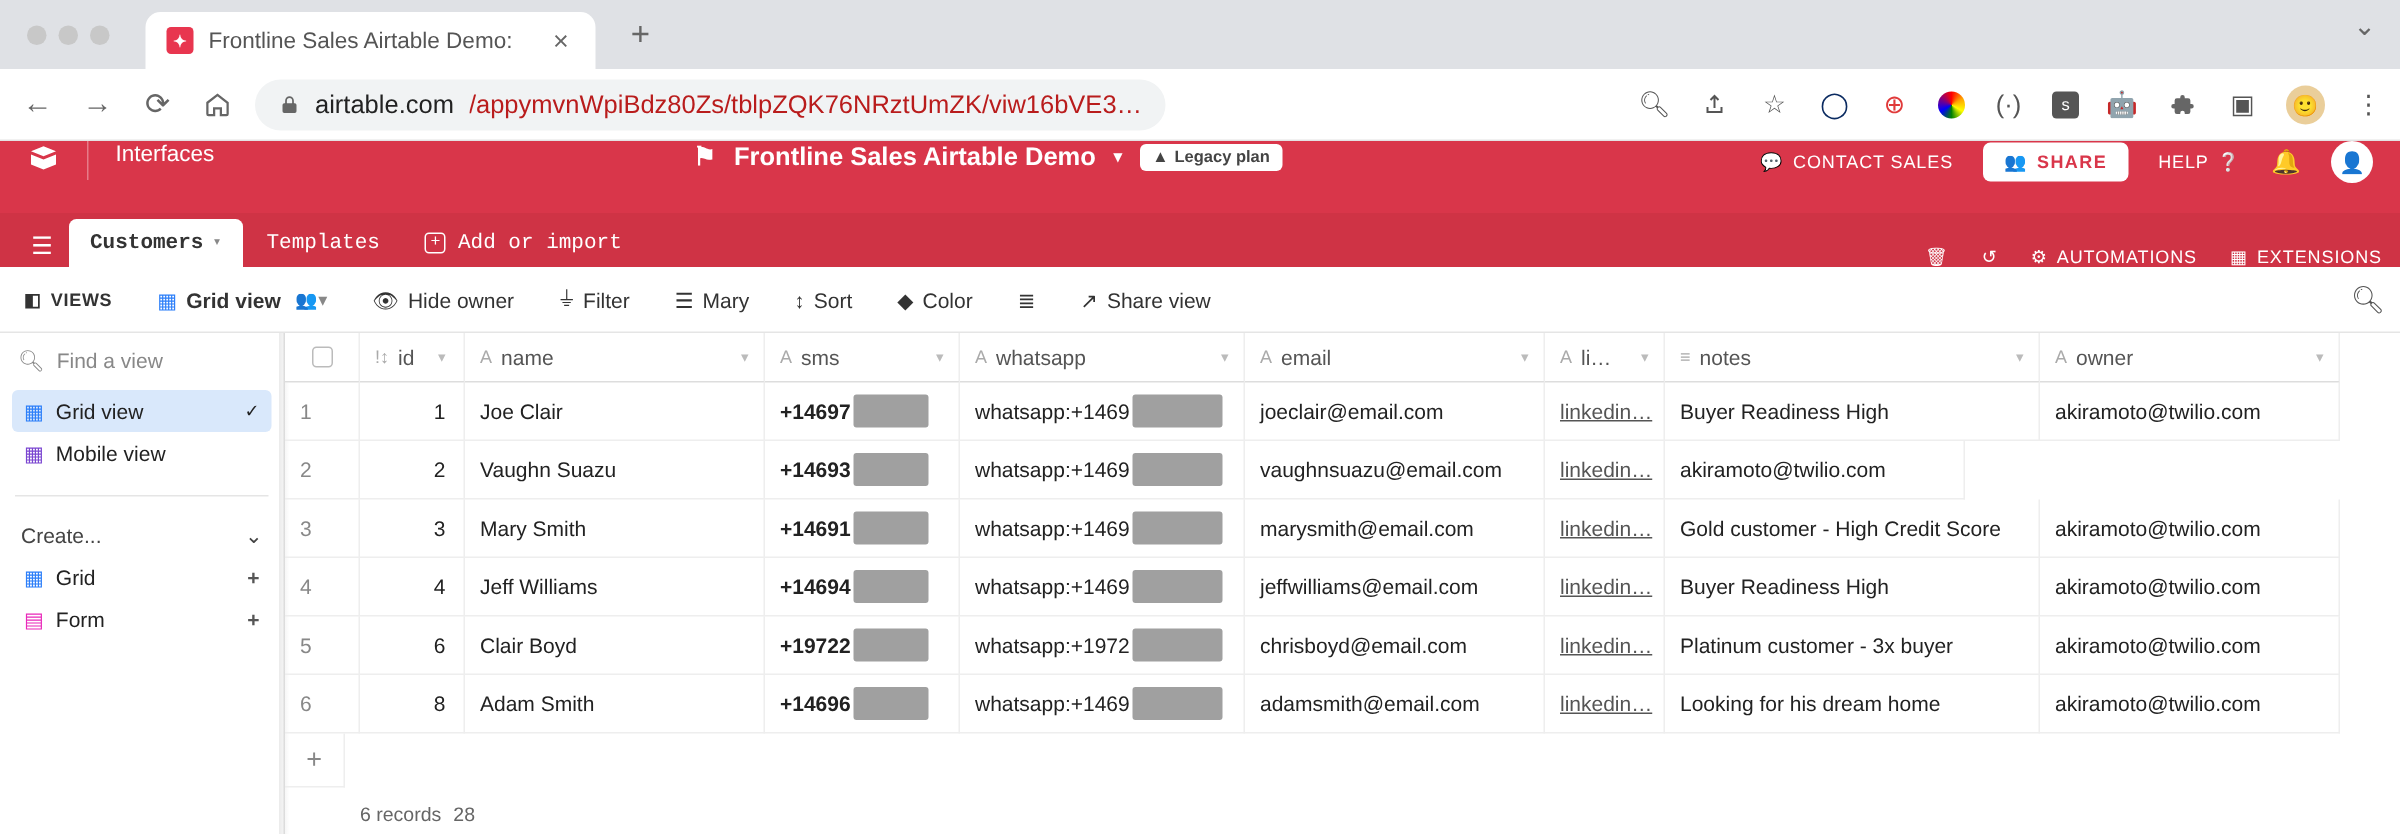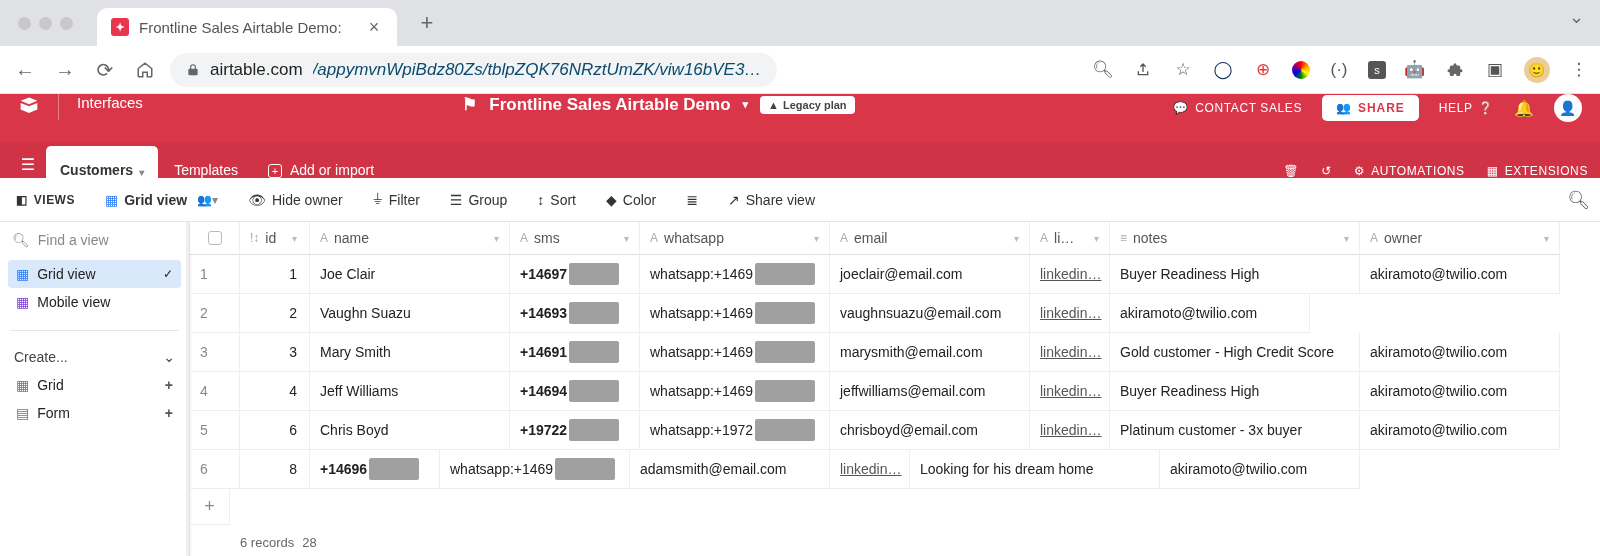--- a/index.html
+++ b/index.html
@@ -66,21 +66,21 @@
     background:#f1f3f4;
     border-radius: 20px;
     height: 34px;
     padding: 0 16px;
     gap:10px;
     font-size:17px;
     max-width: 740px;
     overflow:hidden;
   }
   .url-host { color:#222; }
-  .url-path { color:#0c4a6e; white-space:nowrap; overflow:hidden; text-overflow:ellipsis;font-style:italic;}
+  .url-path { color:#b91c1c; white-space:nowrap; overflow:hidden; text-overflow:ellipsis;}
   .addrbar-right { margin-left:auto; display:flex; align-items:center; gap:18px;}
   .ext-icon {
     width:22px;height:22px;display:flex;align-items:center;justify-content:center;
     font-size:17px; color:#555; cursor:pointer;
   }
   .avatar { width:26px;height:26px;border-radius:50%; background:#eace9a;
     display:flex;align-items:center;justify-content:center;font-size:14px;}
 
   
   .at-topbar {
@@ -123,22 +123,22 @@
   .at-tablerow {
     display:flex;align-items:flex-end;
     height:36px;background:#cf3345;
     padding:0 12px;gap:2px;color:#fff;font-size:14px;
   }
   .at-tablerow .hamburger{
     display:flex;align-items:center;justify-content:center;
     width:32px;height:28px;color:#fff;font-size:16px;border-radius:4px 4px 0 0;
   }
   .tbl-tab {
-    display:flex;align-items:flex-end;gap:6px;padding:0 14px;height:32px;
-    border-radius:5px 5px 0 0;cursor:pointer;
+    display:flex;align-items:center;gap:6px;padding:0 14px;height:32px;
+    border-radius:5px 5px 0 0;cursor:pointer;font-family:Liberation Mono, monospace;
   }
   .tbl-tab.active { background:#fff;color:#333;font-weight:600;}
   .at-tablerow-right{margin-left:auto;display:flex;align-items:center;gap:22px;font-size:12px;letter-spacing:.05em;}
 
   
   .view-toolbar {
     display:flex;align-items:center;height:44px;padding:0 10px;
     border-bottom:1px solid #e5e5e5;gap:18px;font-size:14px;color:#333;
   }
   .vt-btn {display:flex;align-items:center;gap:6px;cursor:pointer;padding:4px 6px;border-radius:4px;}
@@ -355,21 +355,21 @@
   <div class="vt-btn">
     <span>👁︎</span>
     <span>Hide owner</span>
   </div>
   <div class="vt-btn">
     <span>⏚</span>
     <span>Filter</span>
   </div>
   <div class="vt-btn">
     <span>☰</span>
-    <span>Group</span>
+    <span>Mary</span>
   </div>
   <div class="vt-btn">
     <span>↕︎</span>
     <span>Sort</span>
   </div>
   <div class="vt-btn">
     <span>◆</span>
     <span>Color</span>
   </div>
   <div class="vt-btn">
@@ -514,33 +514,34 @@
           <div class="cell col-email">jeffwilliams@email.com</div>
           <div class="cell col-li">
             <span class="li-link">linkedin…</span>
           </div>
           <div class="cell col-notes">Buyer Readiness High</div>
           <div class="cell col-owner">akiramoto@twilio.com</div>
         </div>
         <div class="grow">
           <div class="cell col-row" style="justify-content:flex-start;color:#888;">5</div>
           <div class="cell col-id">6</div>
-          <div class="cell col-name">Chris Boyd</div>
+          <div class="cell col-name">Clair Boyd</div>
           <div class="cell col-sms">+19722<span class="redact" style="width:50px;"></span></div>
           <div class="cell col-wa">whatsapp:+1972<span class="redact" style="width:60px;"></span></div>
           <div class="cell col-email">chrisboyd@email.com</div>
           <div class="cell col-li">
             <span class="li-link">linkedin…</span>
           </div>
           <div class="cell col-notes">Platinum customer - 3x buyer</div>
           <div class="cell col-owner">akiramoto@twilio.com</div>
         </div>
         <div class="grow">
           <div class="cell col-row" style="justify-content:flex-start;color:#888;">6</div>
           <div class="cell col-id">8</div>
+          <div class="cell col-name">Adam Smith</div>
           <div class="cell col-sms">+14696<span class="redact" style="width:50px;"></span></div>
           <div class="cell col-wa">whatsapp:+1469<span class="redact" style="width:60px;"></span></div>
           <div class="cell col-email">adamsmith@email.com</div>
           <div class="cell col-li">
             <span class="li-link">linkedin…</span>
           </div>
           <div class="cell col-notes">Looking for his dream home</div>
           <div class="cell col-owner">akiramoto@twilio.com</div>
         </div>
       </div>

